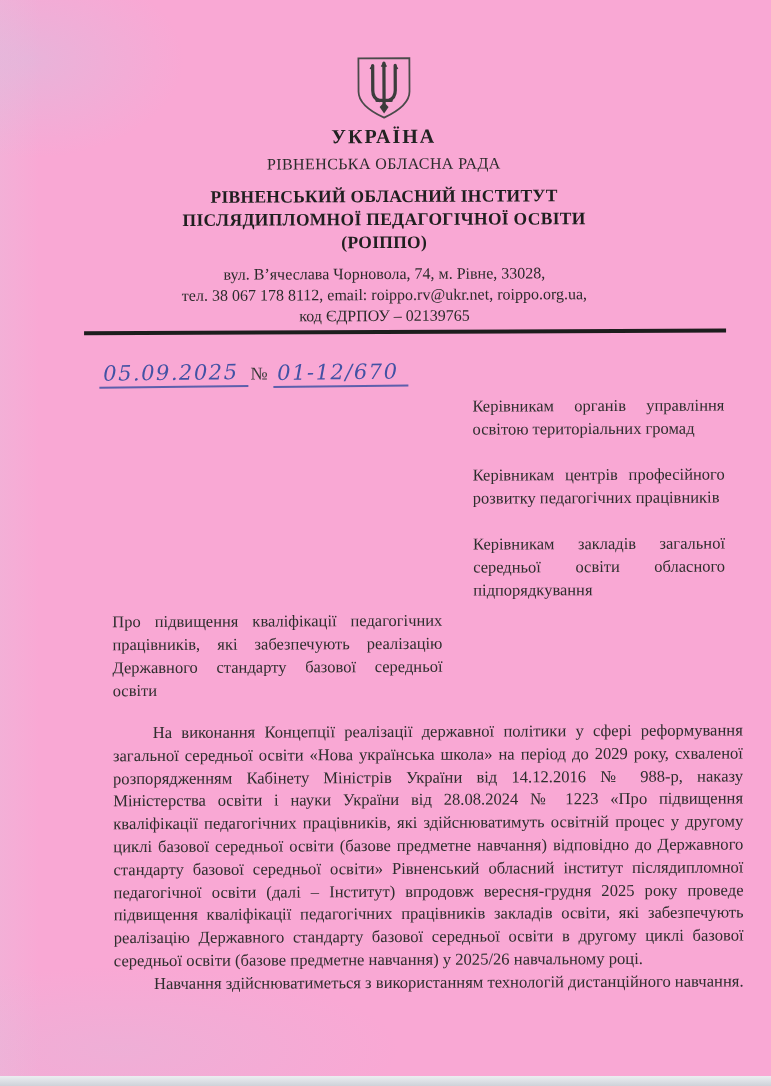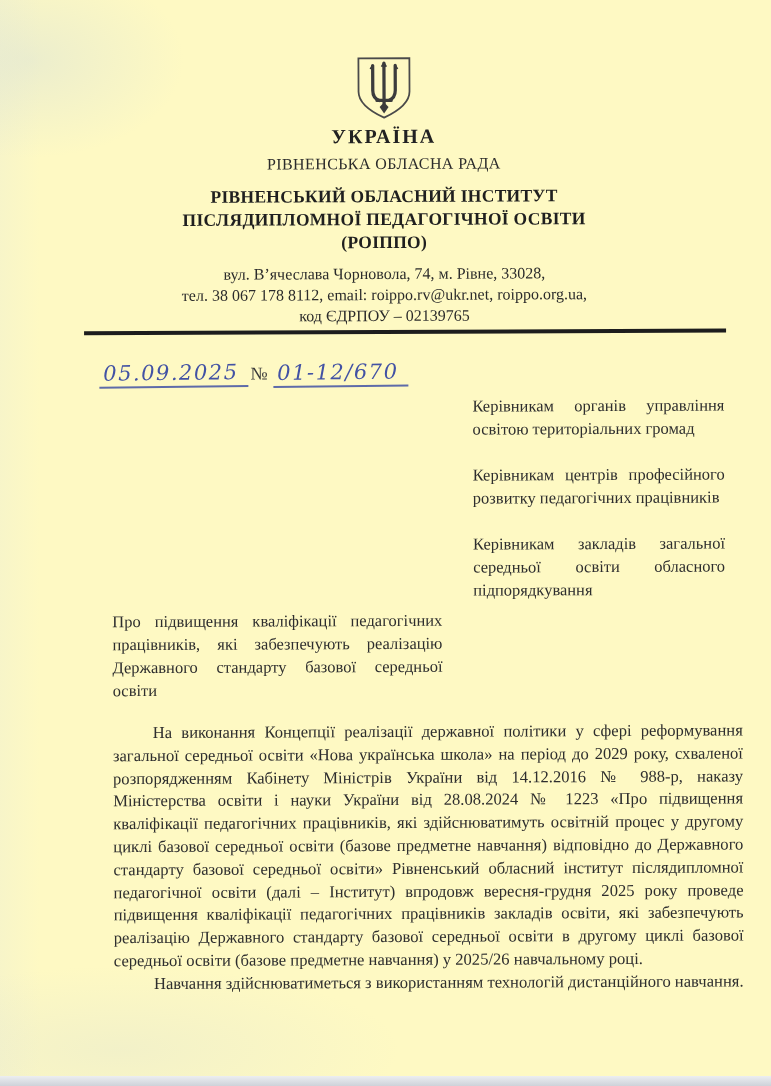--- a/index.html
+++ b/index.html
@@ -5,21 +5,21 @@
   html, body { margin: 0; padding: 0; }
   body {
     width: 771px; height: 1086px;
     background: #ffffff;
     font-family: "Liberation Serif", serif;
     overflow: hidden;
   }
   .page {
     position: relative;
     width: 771px; height: 1086px;
-    background: #fef9c3;
+    background: #f9a8d4;
     overflow: hidden;
   }
   
   .scan-tint {
     position: absolute; inset: 0;
     pointer-events: none;
     background:
       radial-gradient(220px 140px at 30px 60px, rgba(188,208,232,0.28), rgba(188,208,232,0) 70%),
       radial-gradient(400px 120px at 120px 1050px, rgba(190,205,225,0.18), rgba(190,205,225,0) 70%),
       linear-gradient(to right, rgba(210,220,232,0.15), rgba(255,255,255,0) 40px);

